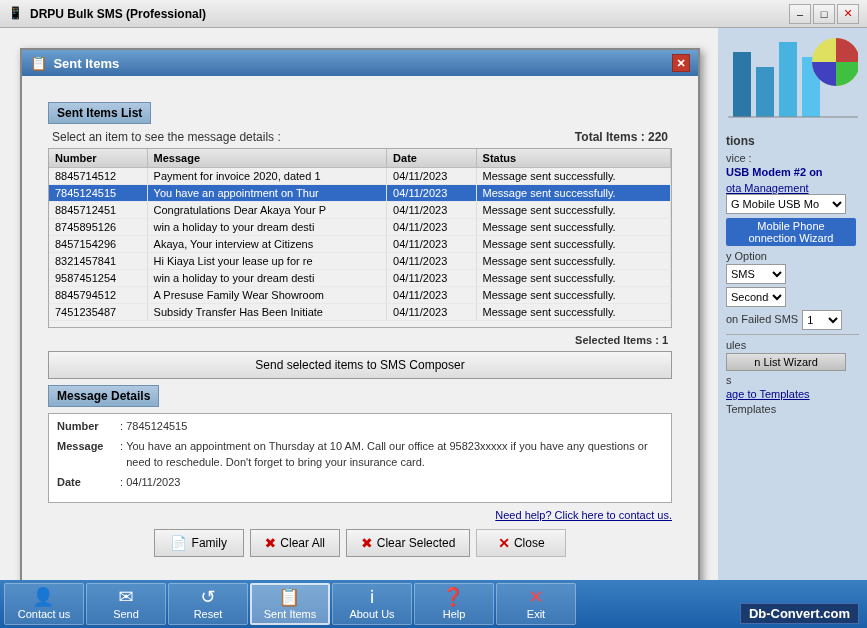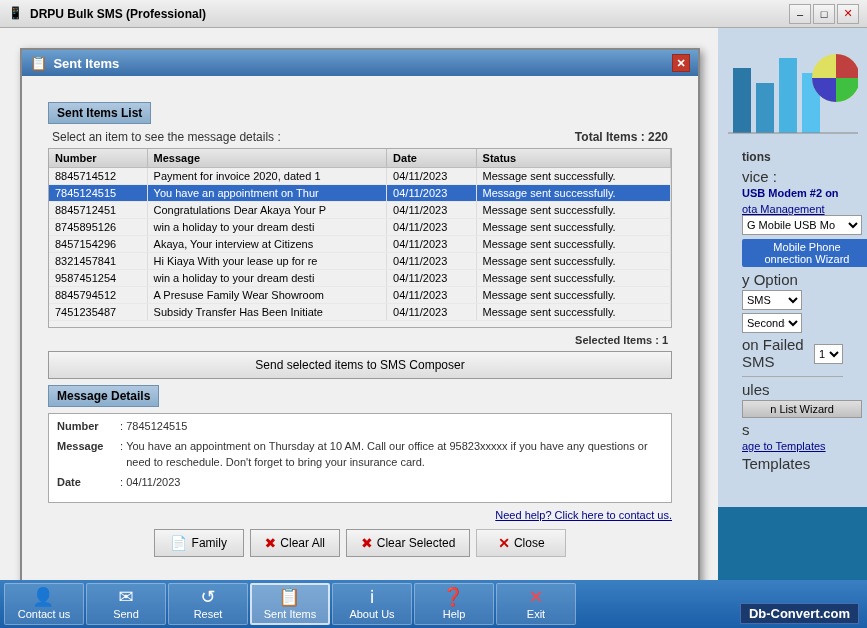--- a/index.html
+++ b/index.html
@@ -47,26 +47,26 @@
     .dialog-area {
       width: 718px;
       height: 600px;
       position: relative;
       background: #f0f0f0;
     }
 
     
     .right-panel {
       width: 149px;
-      height: 479px;
+      height: 600px;
       background: #c8d8e8;
       display: flex;
       flex-direction: column;
       align-items: center;
-      padding: 20px;
+      padding: 4px;
       position: relative;
     }
 
     .right-panel-chart {
       width: 130px;
       height: 90px;
       position: relative;
       margin-bottom: 8px;
     }
 
@@ -78,21 +78,21 @@
     }
 
     .right-section-title {
       font-weight: bold;
       font-size: 12px;
       margin-bottom: 4px;
       color: #333;
     }
 
     .right-label {
-      font-size: 15px;
+      font-size: 11px;
       color: #333;
       margin-bottom: 2px;
     }
 
     .right-value {
       font-size: 11px;
       color: #00008b;
       font-weight: bold;
       margin-bottom: 4px;
     }
@@ -507,21 +507,21 @@
                   <td>Message sent successfully.</td>
                 </tr>
                 <tr>
                   <td>8457154296</td>
                   <td>Akaya, Your interview at Citizens</td>
                   <td>04/11/2023</td>
                   <td>Message sent successfully.</td>
                 </tr>
                 <tr>
                   <td>8321457841</td>
-                  <td>Hi Kiaya With your lease up for re</td>
+                  <td>Hi Kiaya List your lease up for re</td>
                   <td>04/11/2023</td>
                   <td>Message sent successfully.</td>
                 </tr>
                 <tr>
                   <td>9587451254</td>
                   <td>win a holiday to your dream desti</td>
                   <td>04/11/2023</td>
                   <td>Message sent successfully.</td>
                 </tr>
                 <tr>

